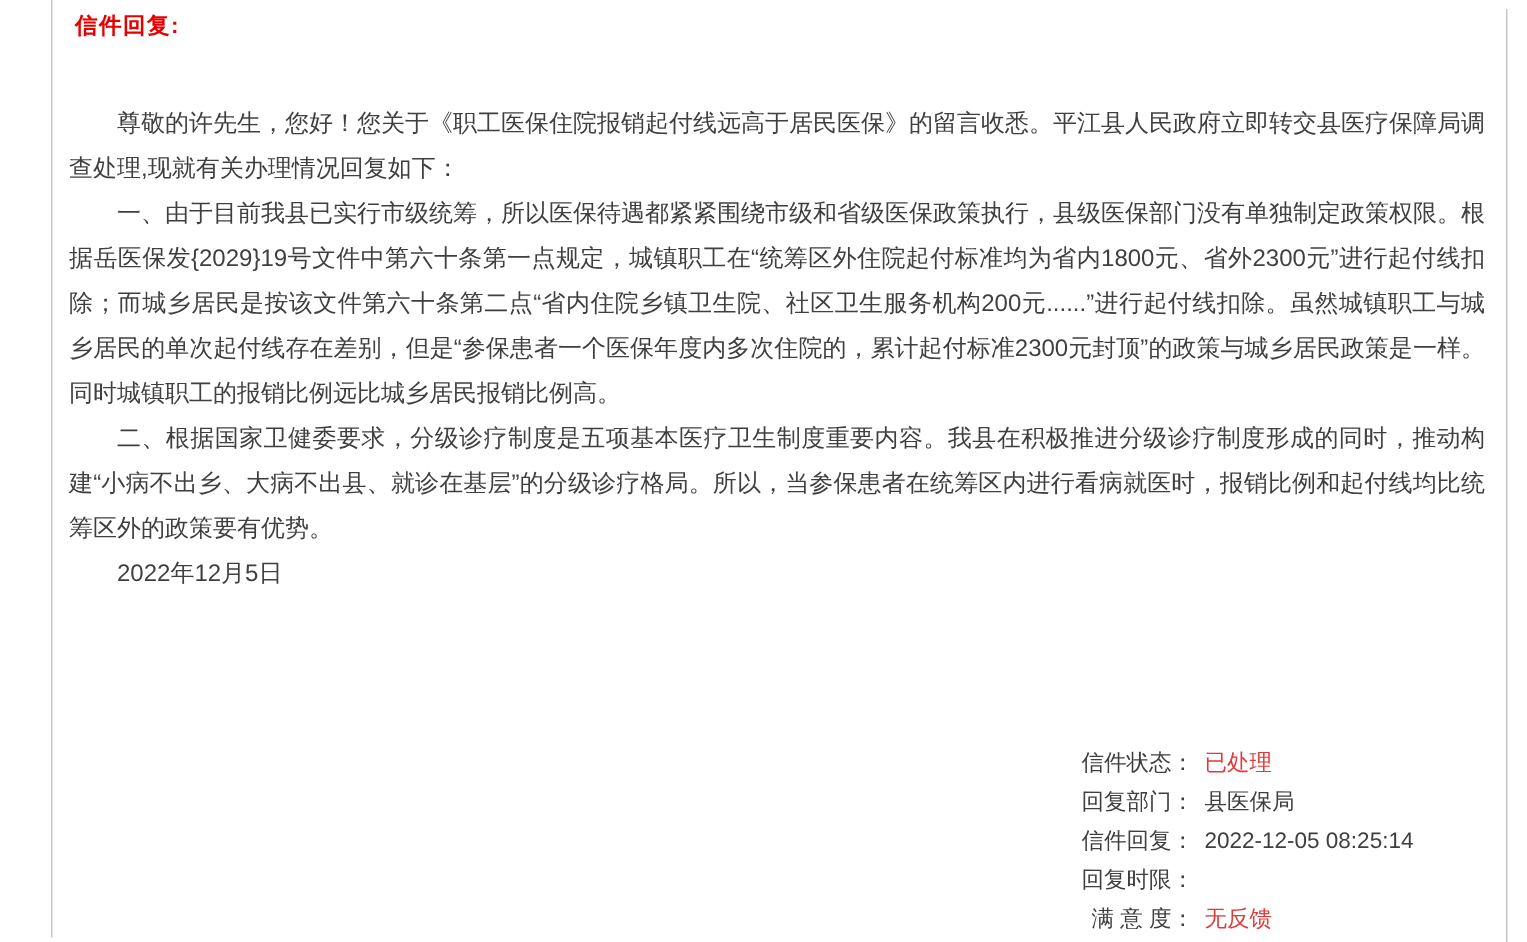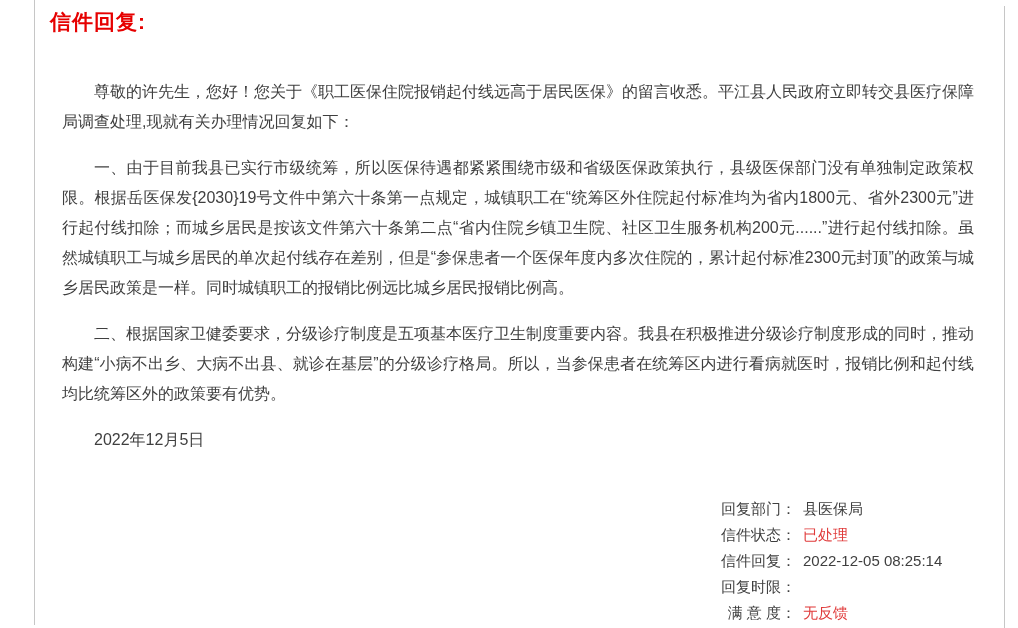--- a/index.html
+++ b/index.html
@@ -32,30 +32,30 @@
     background: #c6c6c6;
   }
   .content {
     position: absolute;
     left: 46px;
     top: 0;
     width: 944px;
   }
   .reply-title {
     margin: 8px 0 0 4px;
-    font-size: 21px;
+    font-size: 15px;
     font-weight: bold;
     color: #e60000;
     letter-spacing: 1px;
   }
   .letter-body {
     margin-top: 41px;
   }
   .letter-body p {
-    margin: 16px;
+    margin: 0;
     font-size: 16px;
     line-height: 30px;
     color: #3f3f3f;
     text-align: justify;
     text-indent: 2em;
   }
   .status-block {
     position: absolute;
     left: 700px;
     top: 496px;
@@ -85,34 +85,34 @@
 <div class="page">
 
   <div class="v-border-left"></div>
   <div class="v-border-right"></div>
 
   <div class="content">
     <div class="reply-title">信件回复:</div>
 
     <div class="letter-body">
       <p>尊敬的许先生，您好！您关于《职工医保住院报销起付线远高于居民医保》的留言收悉。平江县人民政府立即转交县医疗保障局调查处理,现就有关办理情况回复如下：</p>
-      <p>一、由于目前我县已实行市级统筹，所以医保待遇都紧紧围绕市级和省级医保政策执行，县级医保部门没有单独制定政策权限。根据岳医保发{2030}19号文件中第六十条第一点规定，城镇职工在“统筹区外住院起付标准均为省内1800元、省外2300元”进行起付线扣除；而城乡居民是按该文件第六十条第二点“省内住院乡镇卫生院、社区卫生服务机构200元......”进行起付线扣除。虽然城镇职工与城乡居民的单次起付线存在差别，但是“参保患者一个医保年度内多次住院的，累计起付标准2300元封顶”的政策与城乡居民政策是一样。同时城镇职工的报销比例远比城乡居民报销比例高。</p>
+      <p>一、由于目前我县已实行市级统筹，所以医保待遇都紧紧围绕市级和省级医保政策执行，县级医保部门没有单独制定政策权限。根据岳医保发{2029}19号文件中第六十条第一点规定，城镇职工在“统筹区外住院起付标准均为省内1800元、省外2300元”进行起付线扣除；而城乡居民是按该文件第六十条第二点“省内住院乡镇卫生院、社区卫生服务机构200元......”进行起付线扣除。虽然城镇职工与城乡居民的单次起付线存在差别，但是“参保患者一个医保年度内多次住院的，累计起付标准2300元封顶”的政策与城乡居民政策是一样。同时城镇职工的报销比例远比城乡居民报销比例高。</p>
       <p>二、根据国家卫健委要求，分级诊疗制度是五项基本医疗卫生制度重要内容。我县在积极推进分级诊疗制度形成的同时，推动构建“小病不出乡、大病不出县、就诊在基层”的分级诊疗格局。所以，当参保患者在统筹区内进行看病就医时，报销比例和起付线均比统筹区外的政策要有优势。</p>
       <p>2022年12月5日</p>
     </div>
   </div>
 
   <div class="status-block">
     <div class="status-row">
+      <span class="status-label">信件状态：</span>
+      <span class="status-value red">已处理</span>
+    </div>
+    <div class="status-row">
       <span class="status-label">回复部门：</span>
       <span class="status-value">县医保局</span>
-    </div>
-    <div class="status-row">
-      <span class="status-label">信件状态：</span>
-      <span class="status-value red">已处理</span>
     </div>
     <div class="status-row">
       <span class="status-label">信件回复：</span>
       <span class="status-value">2022-12-05 08:25:14</span>
     </div>
     <div class="status-row">
       <span class="status-label">回复时限：</span>
     </div>
     <div class="status-row">
       <span class="status-label">满 意 度：</span>

